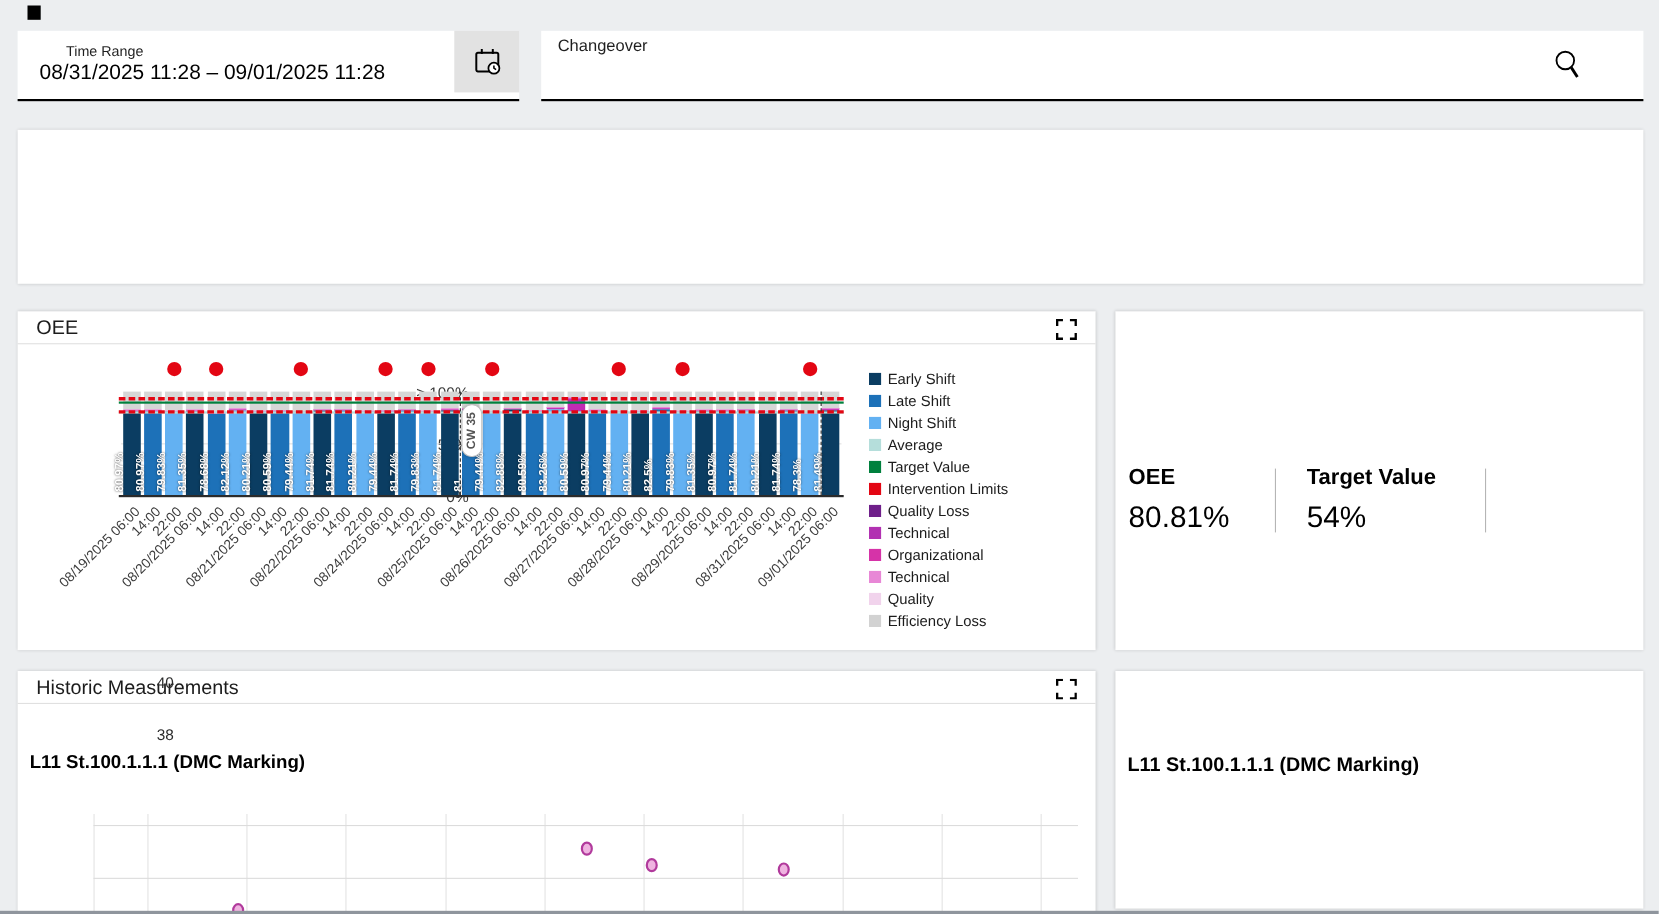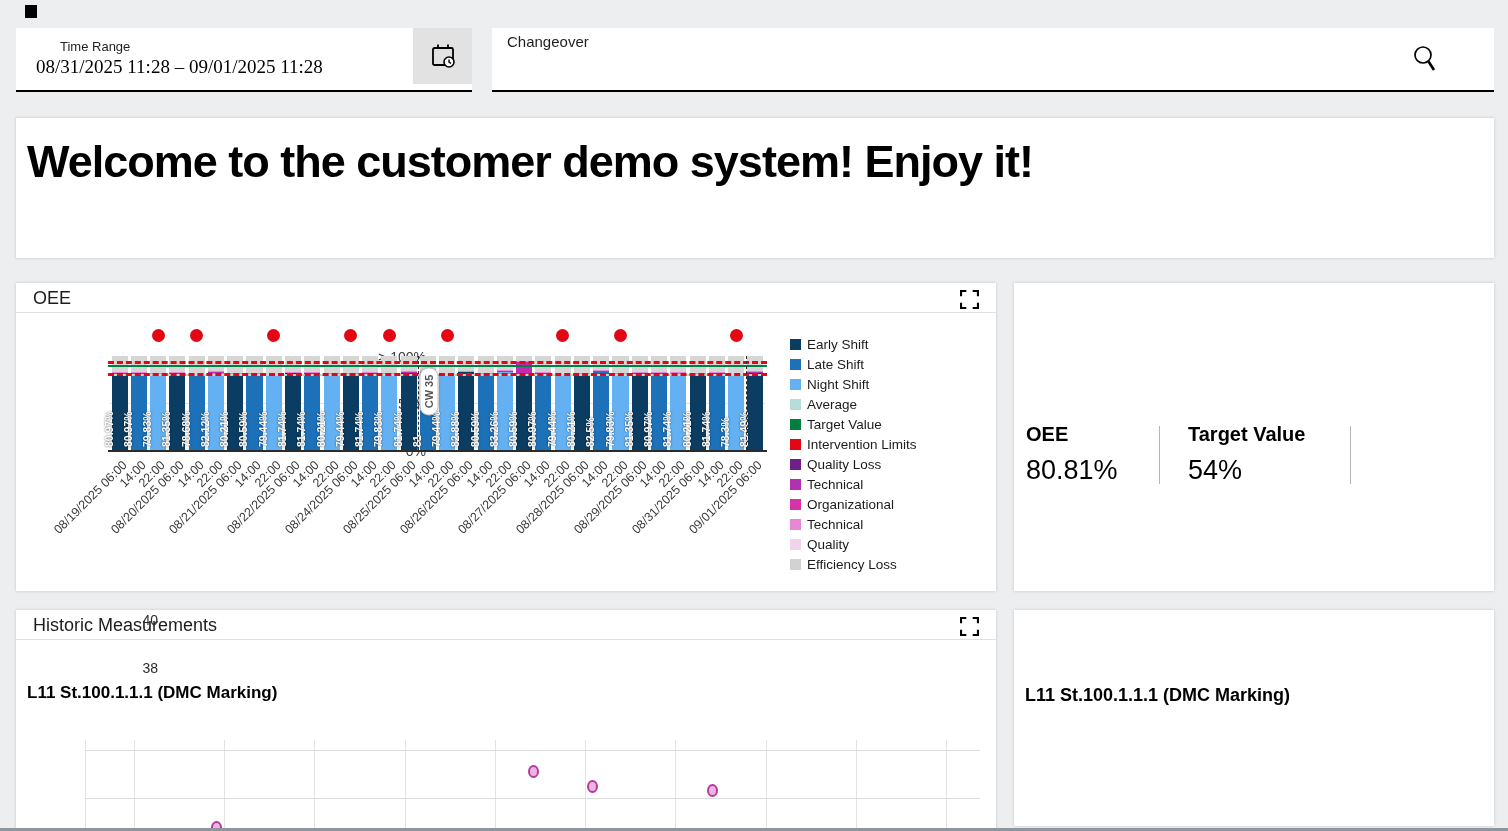--- a/index.html
+++ b/index.html
@@ -62,21 +62,21 @@
 
   .bottom-bar{position:absolute;left:0;top:828px;width:1508px;height:3px;background:#8f959d;}
 </style>
 </head>
 <body>
 
 <div class="artifact"></div>
 
 <div class="field" style="left:16px;top:28px;width:456px;height:62px;">
   <div class="field-label" style="left:4px;top:11px;margin-left:40px;">Time Range</div>
-  <div class="field-value" style="left:20px;top:28px;width:390px;font-family:Liberation Serif, serif;">08/31/2025 11:28 – 09/01/2025 11:28</div>
+  <div class="field-value" style="left:20px;top:28px;width:390px;">08/31/2025 11:28 – 09/01/2025 11:28</div>
   <button class="cal-btn">
     <span>
       <svg width="30" height="30" viewBox="0 0 30 30" style="display:block;margin:auto;">
         <rect x="5" y="7" width="20" height="17" rx="1.5" fill="none" stroke="#000" stroke-width="1.8"></rect>
         <line x1="10" y1="3.5" x2="10" y2="8" stroke="#000" stroke-width="1.8"></line>
         <line x1="20" y1="3.5" x2="20" y2="8" stroke="#000" stroke-width="1.8"></line>
         <circle cx="21" cy="21" r="5" fill="#fff" stroke="#000" stroke-width="1.6"></circle>
         <polyline points="21,18.5 21,21 23,22.3" fill="none" stroke="#000" stroke-width="1.4"></polyline>
       </svg>
     </span>
@@ -88,21 +88,20 @@
   <div class="field-value" style="left:15px;top:28px;width:880px;"></div>
   <button class="search-btn" style="right:54px;top:15px;">
     <svg width="30" height="32" viewBox="0 0 30 32">
       <circle cx="13" cy="12" r="8" fill="none" stroke="#000" stroke-width="1.7"></circle>
       <line x1="18.5" y1="18.5" x2="24" y2="27" stroke="#000" stroke-width="2.6"></line>
     </svg>
   </button>
 </div>
 
 <div class="panel" style="left:16px;top:118px;width:1478px;height:140px;">
-  <div class="welcome">Welcome to the customer demo system! Enjoy it!</div>
 </div>
 
 <div class="panel" style="left:16px;top:283px;width:980px;height:308px;">
   <div class="panel-header">
     <div class="panel-title">OEE</div>
     <button class="expand-btn">
       <svg width="19" height="19" viewBox="0 0 18 18" fill="none" stroke="#000" stroke-width="2">
         <path d="M1 6 V1 H6"></path>
           <path d="M12 1 H17 V6"></path>
           <path d="M17 12 V17 H12"></path>

